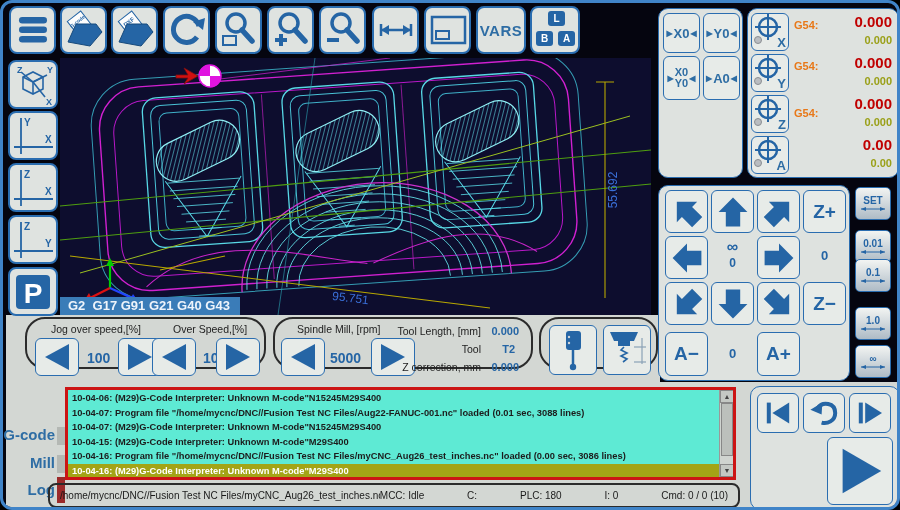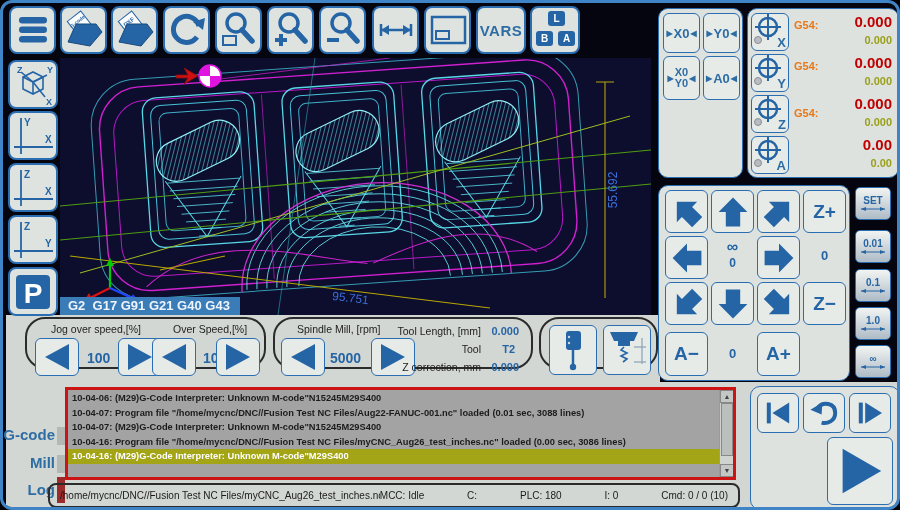--- a/index.html
+++ b/index.html
@@ -69,21 +69,21 @@
   .ilab { position:absolute; font-size:10.5px; color:#222; text-align:right; white-space:nowrap;margin-left:36px; }
   .ival { position:absolute; color:#2565a5; font-weight:bold; font-size:11px; }
 
   
   .tab { position:absolute; width:52px; text-align:right; color:#2e6da4; font-weight:bold; font-size:15px; }
   .tabbar { position:absolute; left:54px; width:8px; background:#b4b8b4; }
   .tabbar.active { background:#9b2a2a; }
 
   
   .logbox { position:absolute; left:62px; top:384px; width:671px; height:93px; border:3px solid #cc1414;
-            background:#a3a3a3; overflow:hidden; }
+            background:#5eead4; overflow:hidden; }
   .logline { font-size:9.3px; font-weight:bold; color:#1c1c1c; line-height:14.5px; padding-left:4px; white-space:nowrap; }
   .logline.hl { background:#a3a416; color:#fff; }
   .scroll { position:absolute; right:0; top:0; width:14px; height:100%; background:#d0d4d0; border-left:1px solid #999; }
   .sarr { position:absolute; left:0; width:14px; height:13px; background:#c4c8c4; border:1px solid #888;
           font-size:7px; color:#444; text-align:center; line-height:12px; }
   .sthumb { position:absolute; left:1px; top:13px; width:12px; height:53px; background:#bcc0bc; border:1px solid #888; }
 
   
   .statusbar { position:absolute; left:45px; top:480px; width:692px; height:25px; border:2px solid #2b2b2b;
                border-radius:8px; display:flex; align-items:center; padding:0 10px; font-size:10px; color:#1a1a1a; }
@@ -471,21 +471,21 @@
       </svg>
   </div>
   <div class="sbtn" style="top:227px">
     <span>0.01</span>
     <svg width="26" height="7">
         <line x1="1" y1="3" x2="25" y2="3" stroke="#2565a5" stroke-width="1"></line>
         <polygon points="1,3 6,1 6,5" fill="#2565a5"></polygon>
         <polygon points="25,3 20,1 20,5" fill="#2565a5"></polygon>
       </svg>
   </div>
-  <div class="sbtn" style="top:266px">
+  <div class="sbtn" style="top:256px">
     <span>0.1</span>
     <svg width="26" height="7">
         <line x1="1" y1="3" x2="25" y2="3" stroke="#2565a5" stroke-width="1"></line>
         <polygon points="1,3 6,1 6,5" fill="#2565a5"></polygon>
         <polygon points="25,3 20,1 20,5" fill="#2565a5"></polygon>
       </svg>
   </div>
   <div class="sbtn" style="top:304px">
     <span>1.0</span>
     <svg width="26" height="7">
@@ -566,20 +566,21 @@
   <div class="tab" style="top:451px">Mill</div>
   <div class="tabbar" style="top:452px;height:18px"></div>
   <div class="tab" style="top:478px">Log</div>
   <div class="tabbar active" style="top:474px;height:26px"></div>
 
   <div class="logbox">
     <div style="padding-top:1px; width:655px">
       <div class="logline">10-04-06: (M29)G-Code Interpreter: Unknown M-code"N15245M29S400</div>
       <div class="logline">10-04-07: Program file "/home/mycnc/DNC//Fusion Test NC Files/Aug22-FANUC-001.nc" loaded (0.01 sec, 3088 lines)</div>
       <div class="logline">10-04-07: (M29)G-Code Interpreter: Unknown M-code"N15245M29S400</div>
+      <div class="logline">10-04-15: (M29)G-Code Interpreter: Unknown M-code"M29S400</div>
       <div class="logline">10-04-16: Program file "/home/mycnc/DNC//Fusion Test NC Files/myCNC_Aug26_test_inches.nc" loaded (0.00 sec, 3086 lines)</div>
       <div class="logline hl">10-04-16: (M29)G-Code Interpreter: Unknown M-code"M29S400</div>
     </div>
     <div class="scroll">
       <div class="sarr" style="top:0">▲</div>
       <div class="sthumb"></div>
       <div class="sarr" style="bottom:0">▼</div>
     </div>
   </div>
 

